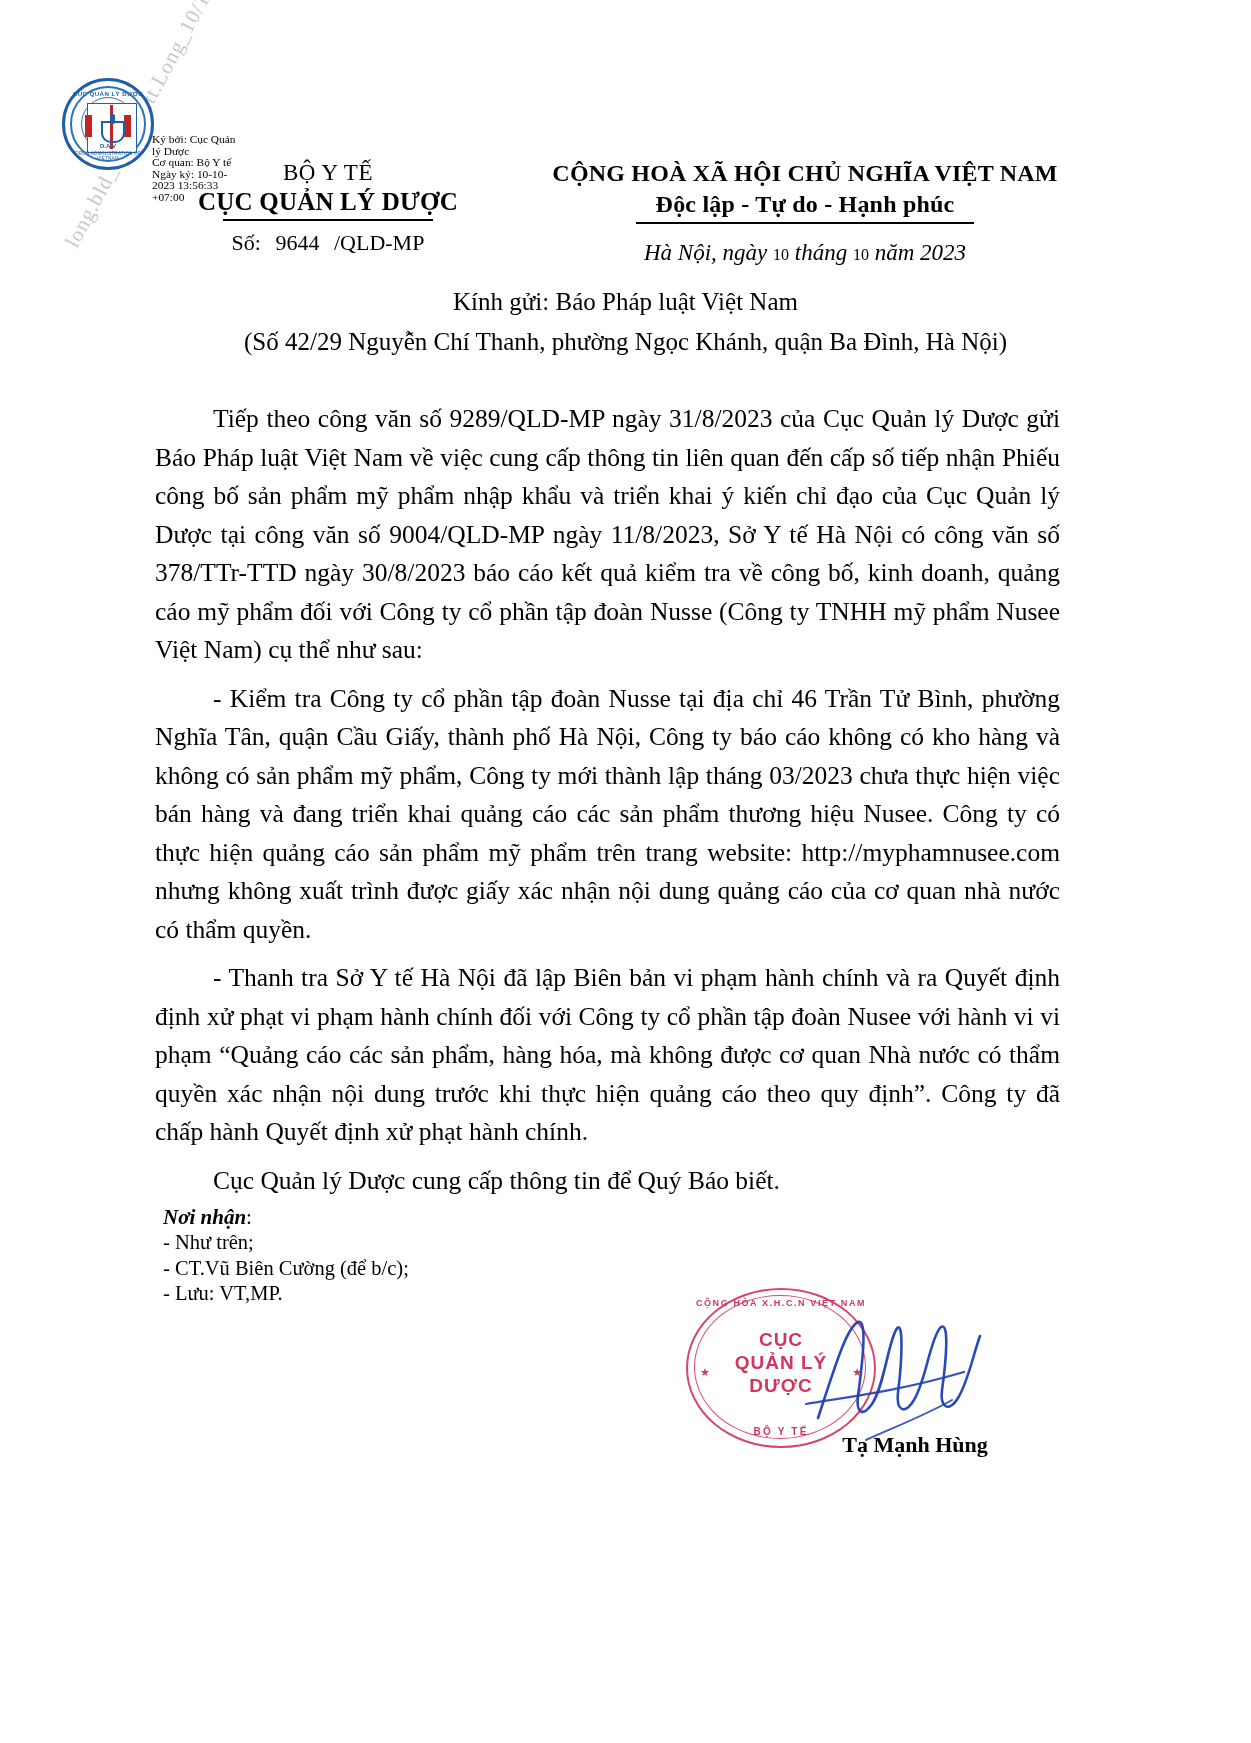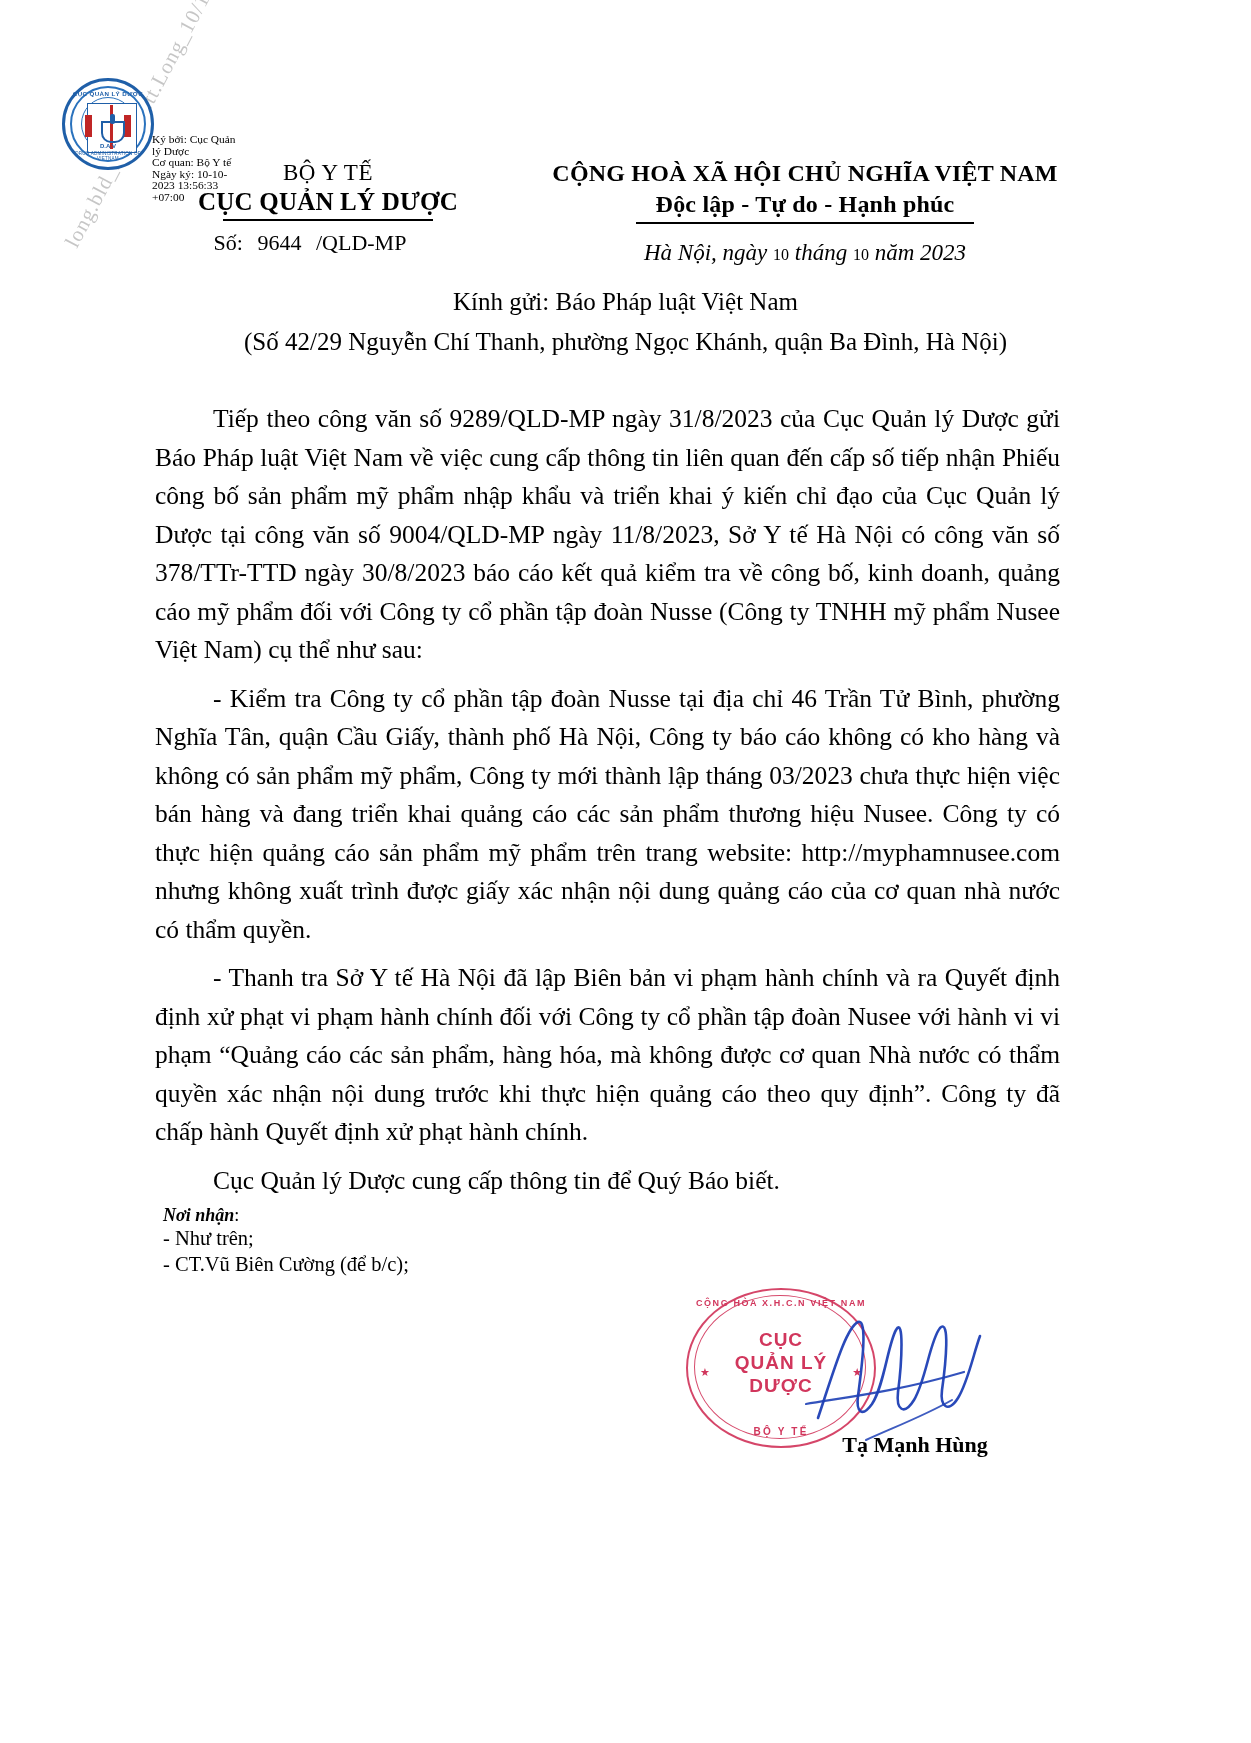--- a/index.html
+++ b/index.html
@@ -39,21 +39,21 @@
 
   .sigstamp{position:absolute;left:152px;top:74px;width:112px;
         font-family:"Liberation Serif",serif;font-size:11.4px;line-height:11.6px;color:#000;}
   .sigstamp div{white-space:nowrap;}
 
   .org-block{position:absolute;left:178px;top:100px;width:300px;text-align:center;}
   .org-1{font-size:23px;letter-spacing:.6px;}
   .org-2{font-size:25px;font-weight:bold;letter-spacing:.2px;margin-top:2px;}
   .org-rule{width:210px;height:2px;background:#000;margin:3px auto 0 auto;}
 
-  .so-line{position:absolute;left:160px;top:170px;width:300px;text-align:center;
+  .so-line{position:absolute;left:178px;top:170px;width:300px;text-align:center;
         font-size:22px;white-space:nowrap;}
   .so-num{display:inline-block;min-width:62px;text-align:center;}
   .vv{position:absolute;left:150px;top:200px;width:356px;text-align:center;
         font-size:21px;line-height:25px;}
 
   .nat-block{position:absolute;left:500px;top:100px;width:610px;text-align:center;}
   .nat-1{font-size:24px;font-weight:bold;letter-spacing:.2px;}
   .nat-2{font-size:24px;font-weight:bold;margin-top:4px;letter-spacing:.2px;}
   .nat-rule{width:338px;height:2px;background:#000;margin:4px auto 0 auto;}
   .date-line{margin-top:16px;font-size:23px;font-style:italic;white-space:nowrap;}
@@ -66,21 +66,21 @@
         font-size:25px;}
 
   
   .body{position:absolute;left:155px;top:400px;width:905px;}
   .p{font-size:25.5px;line-height:38.5px;text-align:justify;text-justify:inter-word;
      text-indent:58px;margin:0 0 10px 0;}
   .p.tight{margin-bottom:6px;}
 
   
   .noinhan{position:absolute;left:163px;top:1205px;width:430px;}
-  .noinhan-h{font-size:18px;font-weight:bold;font-style:italic;}
+  .noinhan-h{font-size:21px;font-weight:bold;font-style:italic;}
   .noinhan-h span.c{font-style:normal;font-weight:normal;}
   .noinhan-i{font-size:20.5px;line-height:25.5px;}
 
   .signblock{position:absolute;left:700px;top:1200px;width:430px;text-align:center;}
   .sign-1{font-size:22px;font-weight:bold;letter-spacing:.3px;}
   .sign-2{font-size:22px;font-weight:bold;letter-spacing:.3px;margin-top:3px;}
   .sign-name{position:absolute;left:700px;top:1432px;width:430px;text-align:center;
         font-size:22px;font-weight:bold;}
 
   
@@ -182,20 +182,21 @@
     <p class="p">Tiếp theo công văn số 9289/QLD-MP ngày 31/8/2023 của Cục Quản lý Dược gửi Báo Pháp luật Việt Nam về việc cung cấp thông tin liên quan đến cấp số tiếp nhận Phiếu công bố sản phẩm mỹ phẩm nhập khẩu và triển khai ý kiến chỉ đạo của Cục Quản lý Dược tại công văn số 9004/QLD-MP ngày 11/8/2023, Sở Y tế Hà Nội có công văn số 378/TTr-TTD ngày 30/8/2023 báo cáo kết quả kiểm tra về công bố, kinh doanh, quảng cáo mỹ phẩm đối với Công ty cổ phần tập đoàn Nusse (Công ty TNHH mỹ phẩm Nusee Việt Nam) cụ thể như sau:</p>
     <p class="p">- Kiểm tra Công ty cổ phần tập đoàn Nusse tại địa chỉ 46 Trần Tử Bình, phường Nghĩa Tân, quận Cầu Giấy, thành phố Hà Nội, Công ty báo cáo không có kho hàng và không có sản phẩm mỹ phẩm, Công ty mới thành lập tháng 03/2023 chưa thực hiện việc bán hàng và đang triển khai quảng cáo các sản phẩm thương hiệu Nusee. Công ty có thực hiện quảng cáo sản phẩm mỹ phẩm trên trang website: http://myphamnusee.com nhưng không xuất trình được giấy xác nhận nội dung quảng cáo của cơ quan nhà nước có thẩm quyền.</p>
     <p class="p">- Thanh tra Sở Y tế Hà Nội đã lập Biên bản vi phạm hành chính và ra Quyết định định xử phạt vi phạm hành chính đối với Công ty cổ phần tập đoàn Nusee với hành vi vi phạm “Quảng cáo các sản phẩm, hàng hóa, mà không được cơ quan Nhà nước có thẩm quyền xác nhận nội dung trước khi thực hiện quảng cáo theo quy định”. Công ty đã chấp hành Quyết định xử phạt hành chính.</p>
     <p class="p tight">Cục Quản lý Dược cung cấp thông tin để Quý Báo biết.</p>
   </div>
 
   <div class="noinhan">
     <div class="noinhan-h"><span>Nơi nhận</span><span class="c">:</span></div>
     <div class="noinhan-i">- Như trên;</div>
     <div class="noinhan-i">- CT.Vũ Biên Cường (để b/c);</div>
+    <div class="noinhan-i">- Lưu: VT,MP.</div>
   </div>
 
 
   <div class="redstamp">
     <div class="r1"></div>
     <div class="r2"></div>
     <div class="arc-top">CỘNG HÒA X.H.C.N VIỆT NAM</div>
     <div class="star s1">★</div>
     <div class="star s2">★</div>
     <div class="core">

